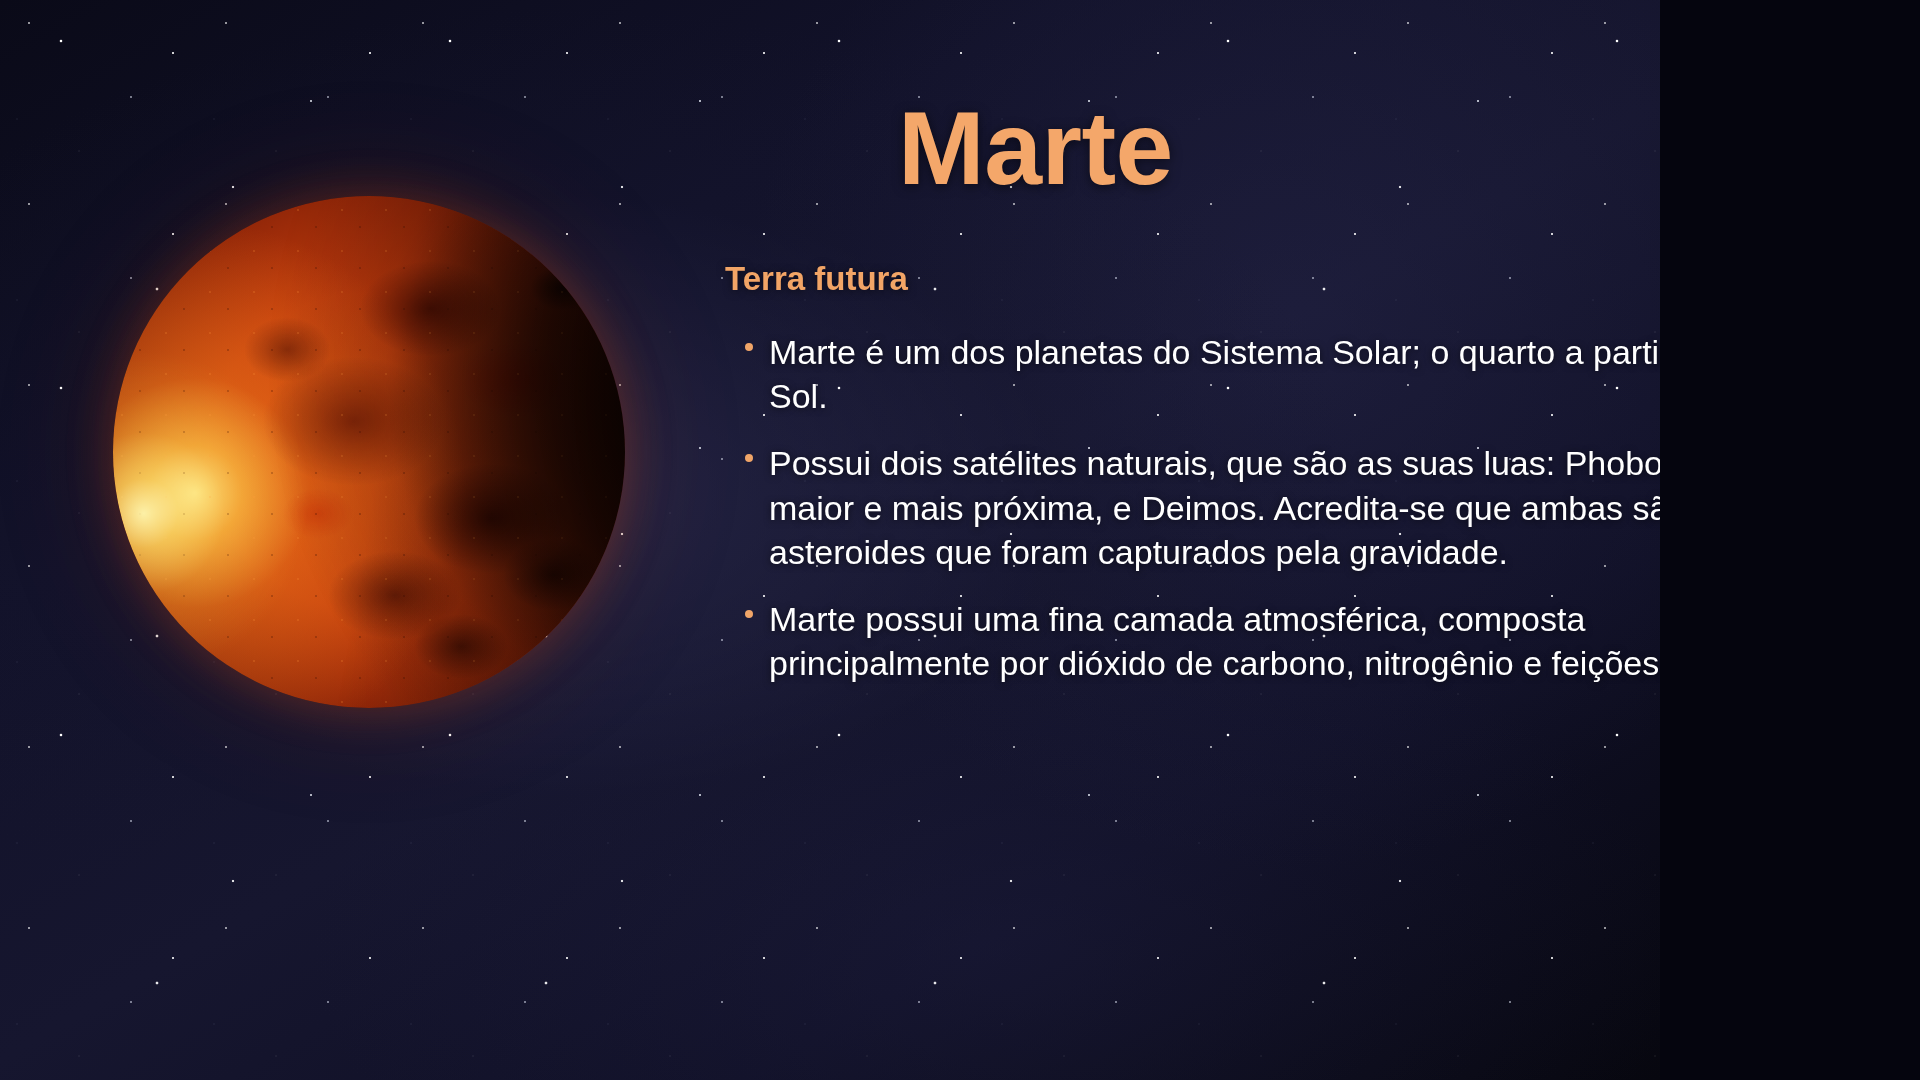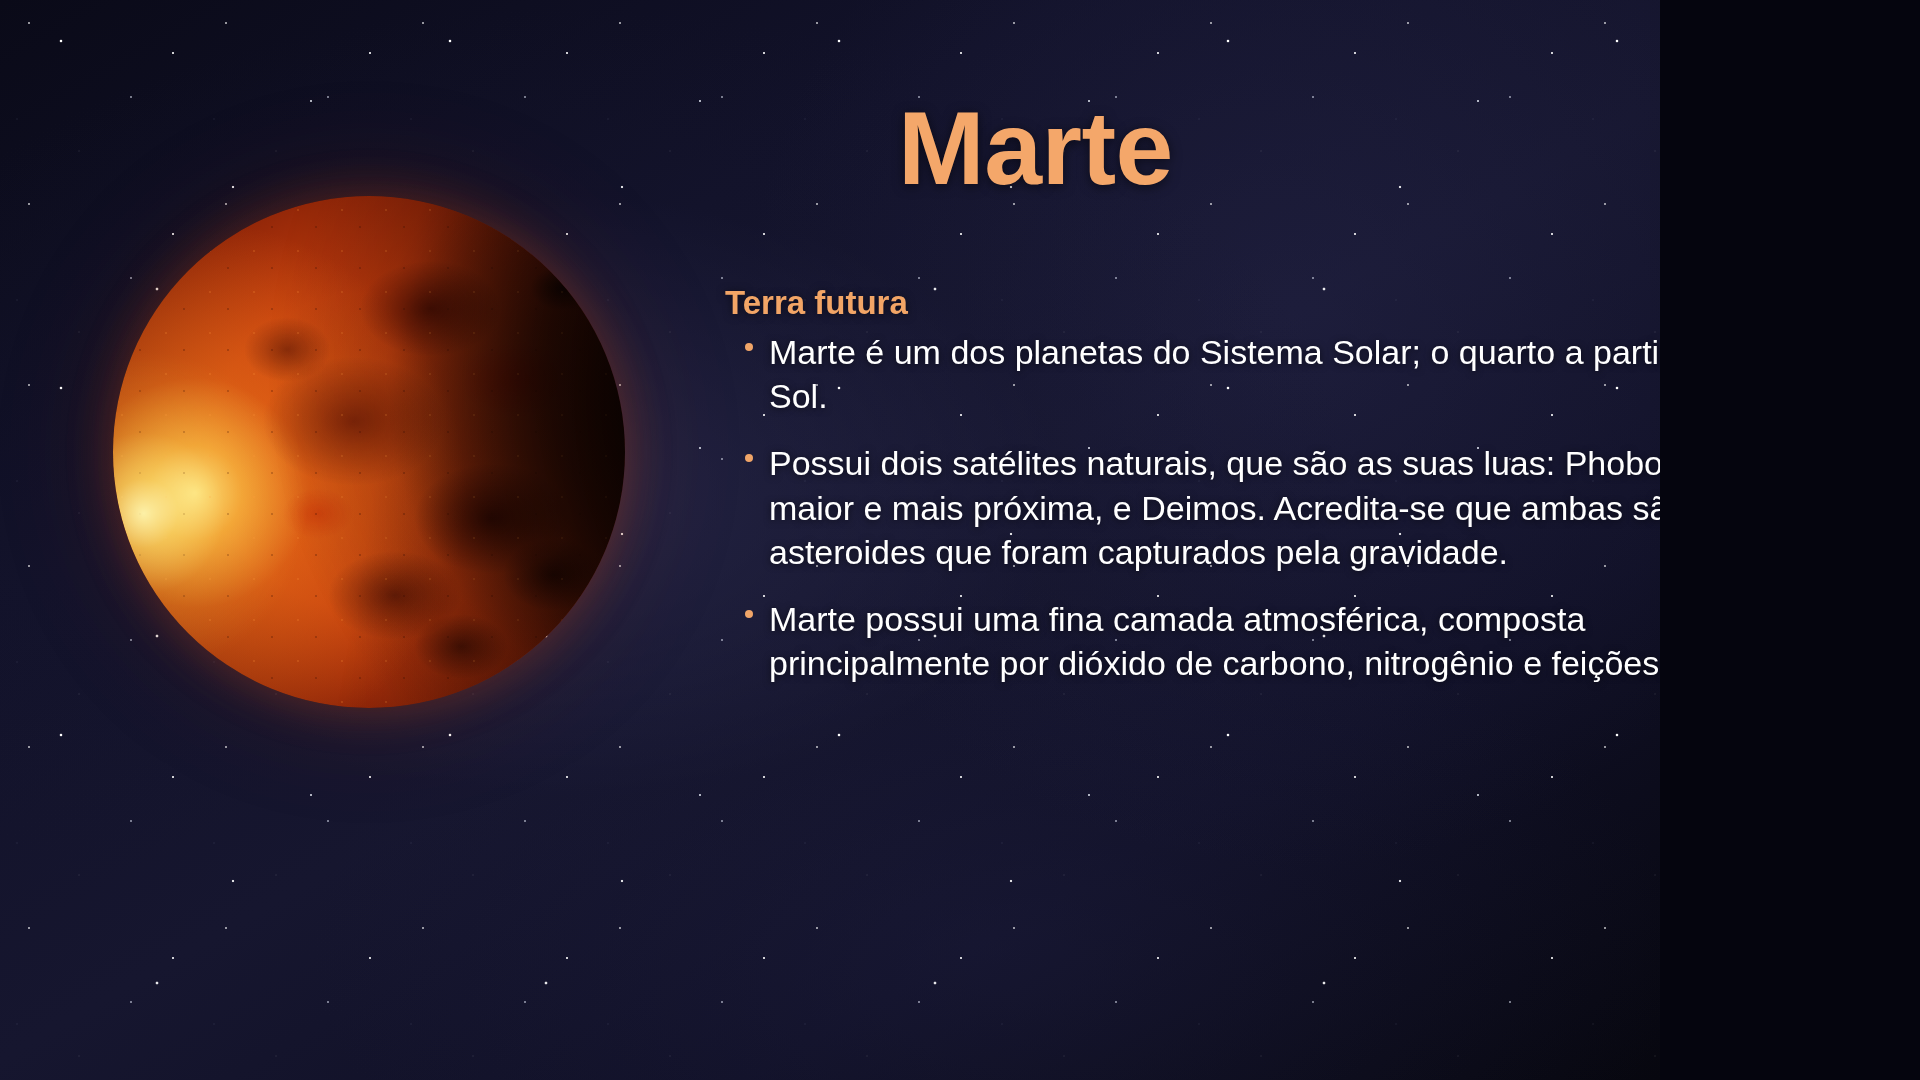--- a/index.html
+++ b/index.html
@@ -163,21 +163,20 @@
 
   #page-subtitle {
     position:absolute;
     left:2px; top:260px;
     font-size:33px;
     font-weight:700;
     line-height:1.15;
     color:#f2a566;
     white-space:nowrap;
     text-shadow:0 1px 8px rgba(0,0,0,0.55);
-    margin-top:24px;
   }
 
   #bullet-list {
     position:absolute;
     left:8px; top:330px;
     width:1030px;
     list-style:none;
   }
   #bullet-list li {
     position:relative;

